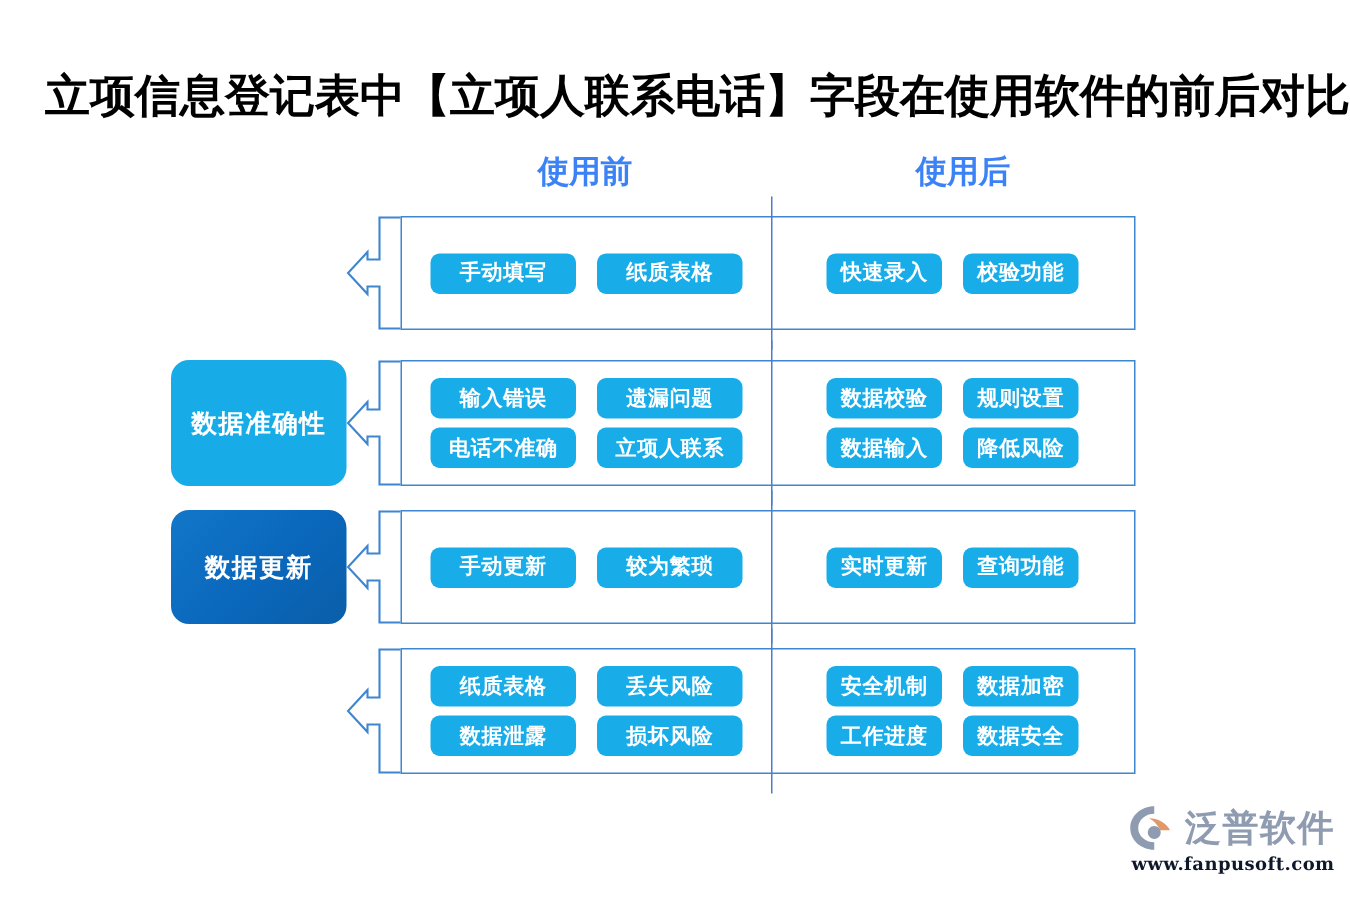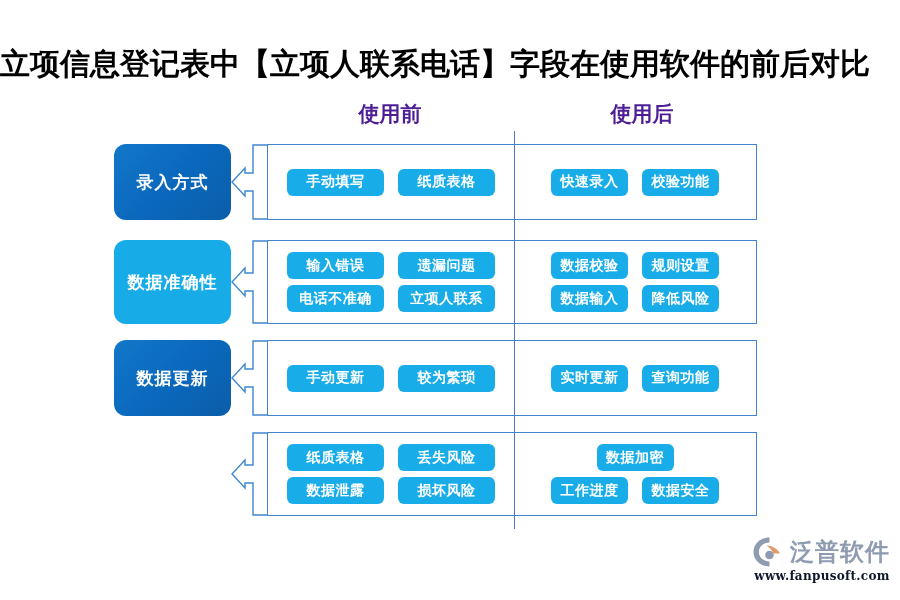--- a/index.html
+++ b/index.html
@@ -20,37 +20,37 @@
     width: 900px;
     height: 600px;
   }
 
   
   .page-title {
     position: absolute;
     left: 0;
     top: 44px;
     width: 900px;
-    text-align: left;
+    text-align: right;
     font-family: "DejaVu Serif", "Liberation Serif", serif;
     font-size: 30px;
     font-weight: 700;
     color: #000000;
     letter-spacing: 0px;
     white-space: nowrap;
   }
 
   
   .col-header {
     position: absolute;
     top: 100px;
     font-family: "DejaVu Serif", "Liberation Serif", serif;
     font-size: 21px;
     font-weight: 700;
-    color: #4c1d95;
+    color: #3b82f6;
     text-align: center;
     white-space: nowrap;
   }
   .col-header.before { left: 320px; width: 140px; }
   .col-header.after  { left: 572px; width: 140px; }
 
   
   .row {
     position: absolute;
     left: 0;
@@ -195,21 +195,20 @@
 <div id="page">
 
   <div class="page-title">立项信息登记表中【立项人联系电话】字段在使用软件的前后对比</div>
 
   <div class="col-header before">使用前</div>
 
   <div class="col-header after">使用后</div>
 
   <div id="rows-host">
       <div class="row r1">
-        <div class="cat-label dark">录入方式</div>
         <div class="connector">
           <svg viewBox="0 0 40 76" preserveAspectRatio="none">
             <path d="M 38 1 L 22 1 L 22 29 L 14 29 L 14 24 L 1 38 L 14 52 L 14 47 L 22 47 L 22 75 L 38 75" fill="none" stroke="#3e86d0" stroke-width="1.4" vector-effect="non-scaling-stroke"></path>
           </svg>
         </div>
         <div class="panel">
           <div class="side left">
             <div class="chip-line">
               <div class="chip">手动填写</div>
               <div class="chip">纸质表格</div>
@@ -290,20 +289,21 @@
               <div class="chip">纸质表格</div>
               <div class="chip">丢失风险</div>
             </div>
             <div class="chip-line">
               <div class="chip">数据泄露</div>
               <div class="chip">损坏风险</div>
             </div>
           </div>
           <div class="side right">
             <div class="chip-line">
+              <div class="chip">安全机制</div>
               <div class="chip">数据加密</div>
             </div>
             <div class="chip-line">
               <div class="chip">工作进度</div>
               <div class="chip">数据安全</div>
             </div>
           </div>
           <div class="divider"></div>
         </div>
       </div>

